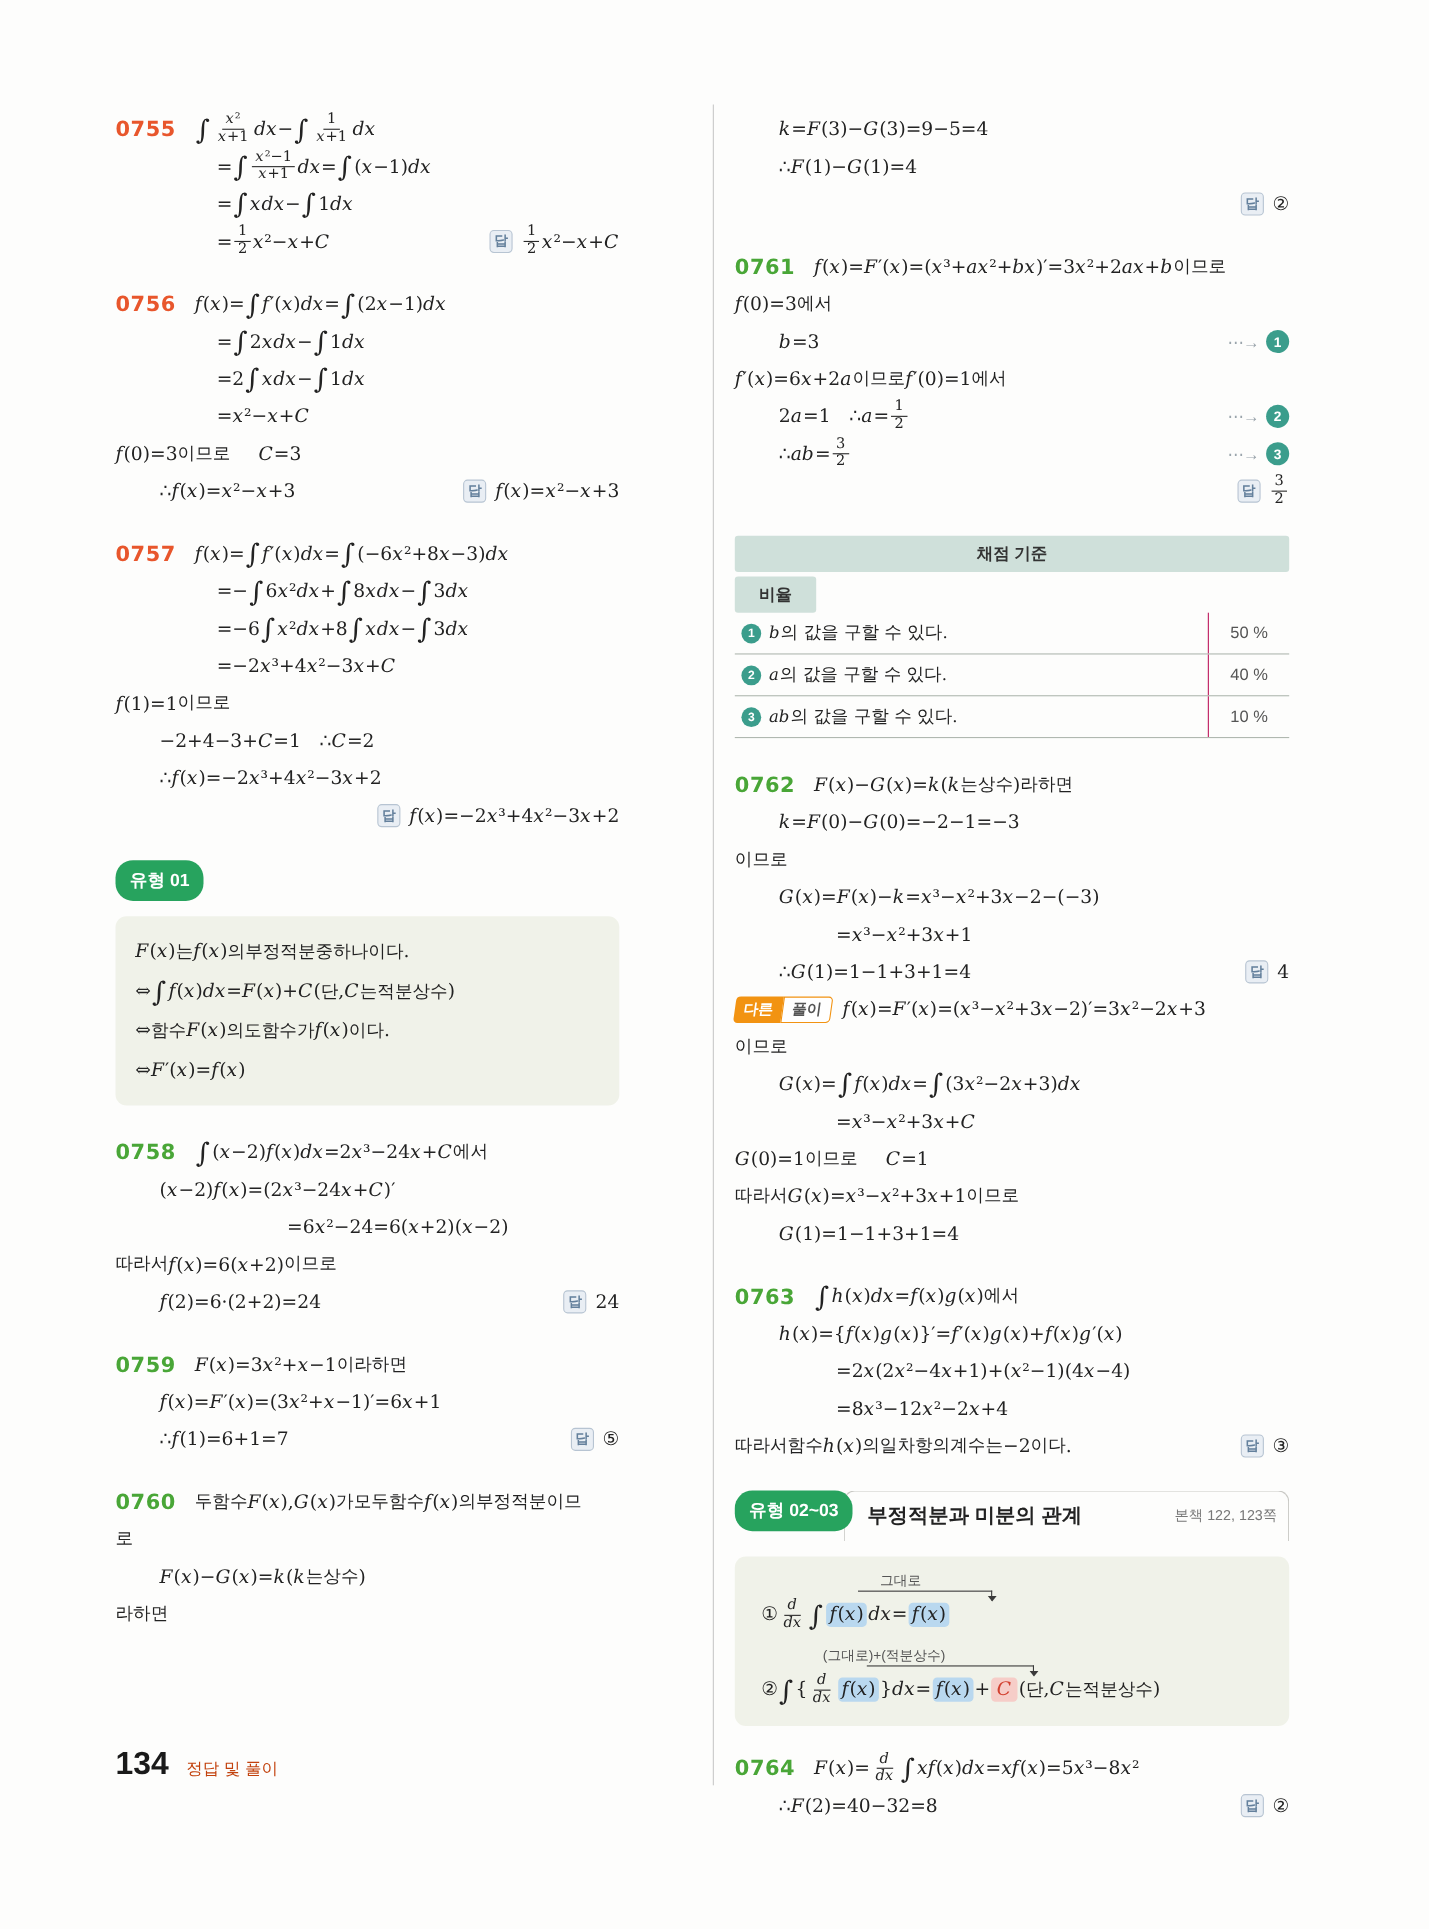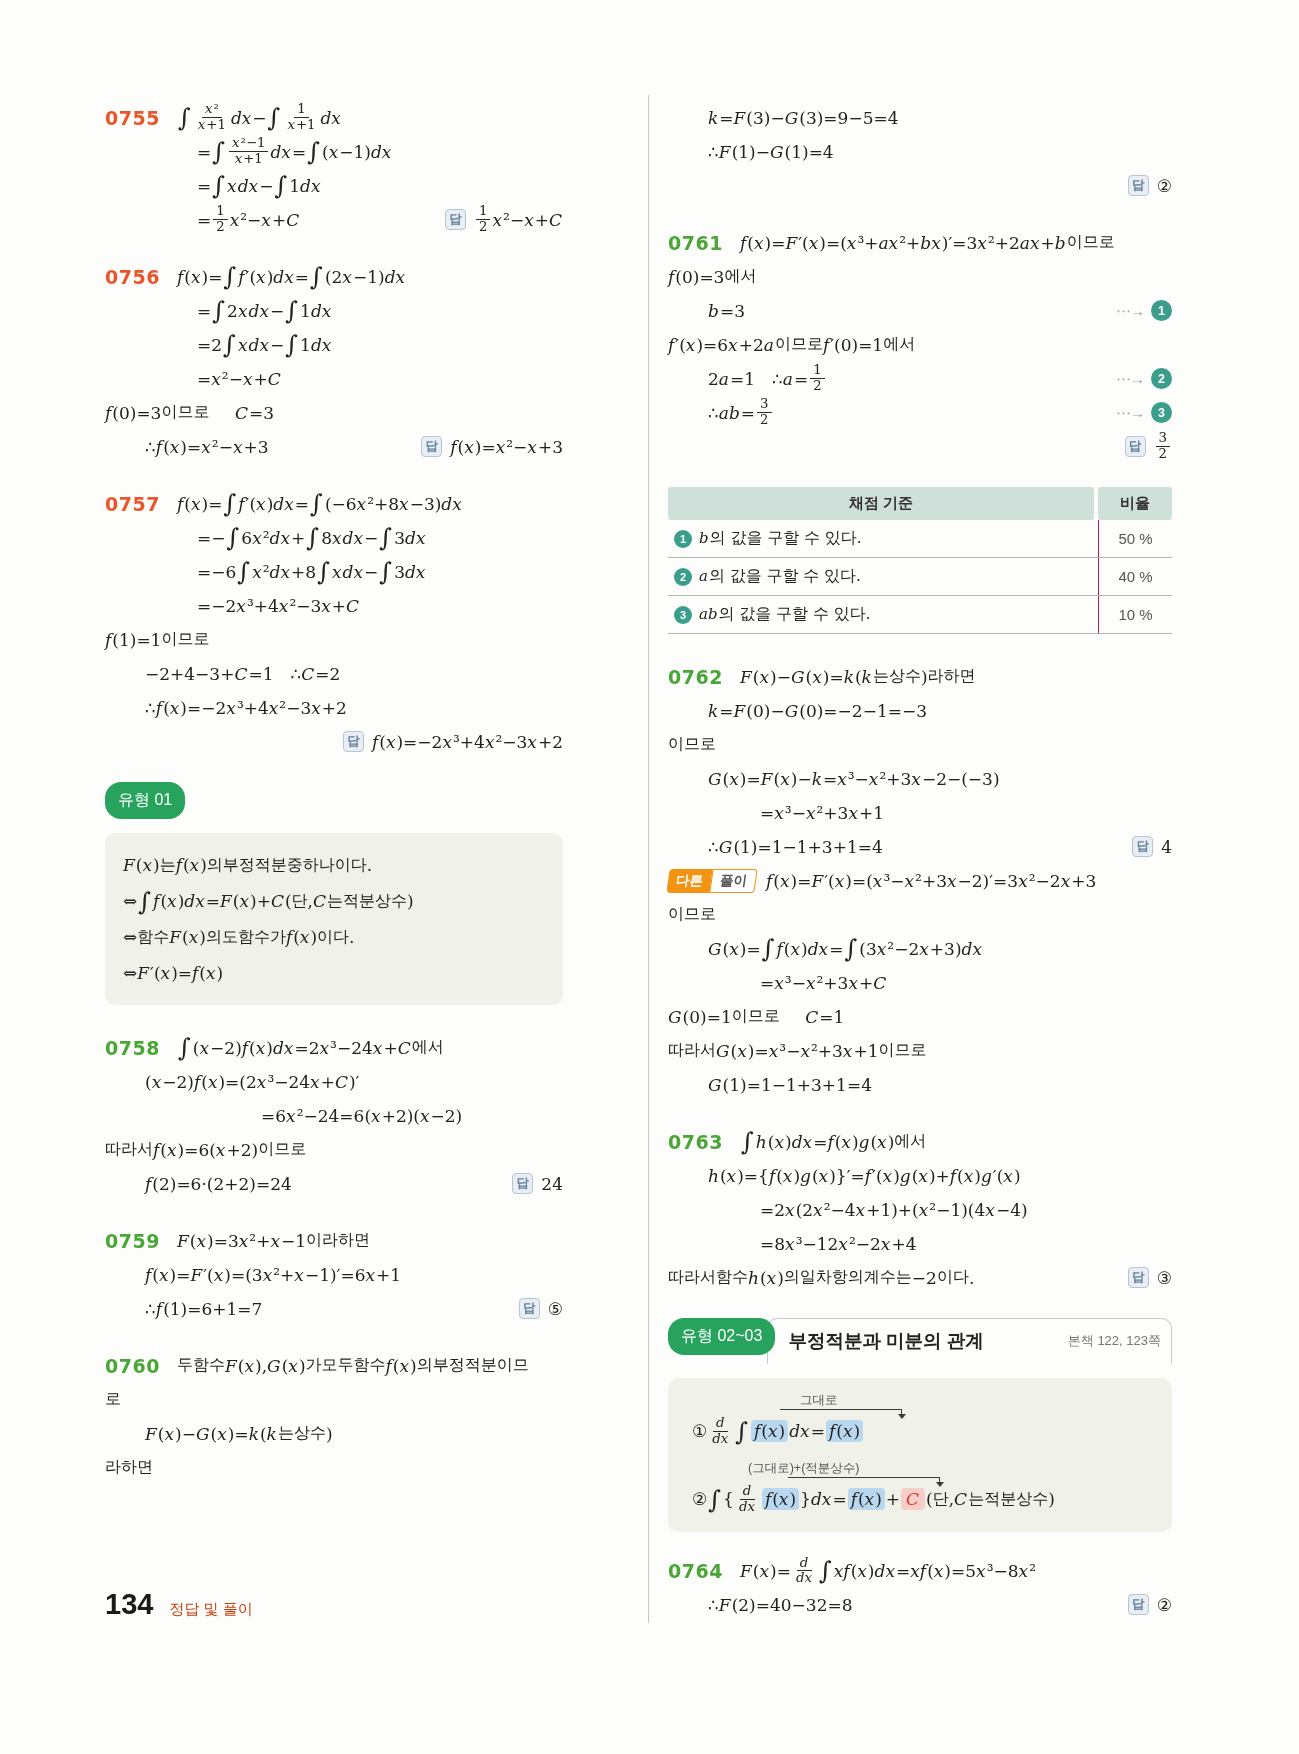--- a/index.html
+++ b/index.html
@@ -41,40 +41,40 @@
   .ansv { display:inline-flex; align-items:center; }
 
   .marker { margin-left:auto; display:inline-flex; align-items:center; gap:7px; padding-left:10px; }
   .dots { color:#9aa4ab; font-size:15px; letter-spacing:-1px; }
   .gc { width:21px; height:21px; border-radius:50%; background:var(--teal); color:#fff; font-size:12.5px;
         font-weight:bold; display:inline-flex; align-items:center; justify-content:center;
         font-family:"Liberation Sans",sans-serif; flex:none; }
   .gc.small { width:18px; height:18px; font-size:11px; margin-right:7px; }
 
   .theader { display:flex; align-items:flex-start; margin:4px 0 14px; }
-  .tbadge { flex:none; background:var(--badge_green); color:#fff; font-weight:normal; font-size:16px;
+  .tbadge { flex:none; background:var(--badge_green); color:#fff; font-weight:bold; font-size:16px;
             padding:8px 13px; border-radius:16px; position:relative; z-index:2;
             font-family:"Liberation Sans",sans-serif; white-space:nowrap; }
   .tbox { flex:1; margin-left:-8px; border:1px solid #c8c8c4; border-bottom:none;
           border-radius:10px 10px 0 0; padding:6px 10px 8px 20px; display:flex; align-items:center; min-height:46px; }
   .ttitle { font-weight:bold; font-size:18.5px; color:#222; white-space:nowrap; }
   .tspace { flex:1; }
   .tref { font-size:13px; color:#777; white-space:nowrap; }
 
   .bubble { width:47px; height:45px; background:var(--bubble_red); border-radius:13px; color:#fff;
             font-weight:bold; font-size:13px; display:flex; flex-direction:column; align-items:center;
             justify-content:center; line-height:1.2; margin:-8px 12px 0 0; position:relative; flex:none; }
   .bubble::after { content:''; position:absolute; left:-8px; bottom:7px;
                    border:6px solid transparent; border-right:9px solid var(--bubble_red); }
 
   .infobox { background:var(--box_bg); border-radius:10px; padding:14px 18px; margin:0 0 26px; }
   .iline { display:flex; align-items:center; min-height:36px; font-size:17px; flex-wrap:wrap; }
 
   .gtable { margin:2px 0 26px; font-size:15px; }
-  .ghead { display:flex; gap:4px; }
+  .ghead { display:flex; gap:4px;flex-direction:column; }
   .gh1 { flex:1; background:var(--thead); text-align:center; font-weight:bold; padding:7px 0;
          border-radius:3px; color:#333; }
   .gh2 { width:74px; background:var(--thead); text-align:center; font-weight:bold; padding:7px 0;
          border-radius:3px; color:#333; }
   .grow { display:flex; border-bottom:1px solid #b0b8b0; align-items:stretch; }
   .gtext { flex:1; display:flex; align-items:center; padding:8px 6px; }
   .gpct { width:74px; text-align:center; color:#555; border-left:1px solid #be185d;
           display:flex; align-items:center; justify-content:center; }
 
   .fbox { background:var(--box_bg); border-radius:10px; padding:12px 24px 18px; margin-bottom:22px; }

